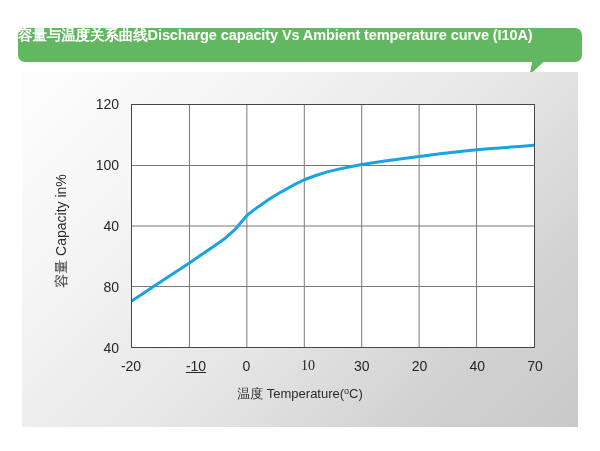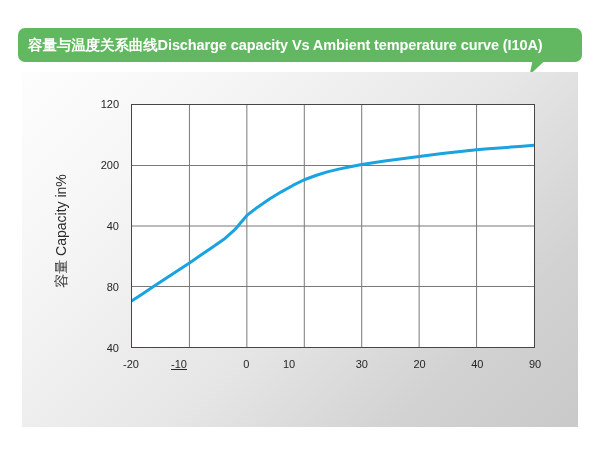--- a/index.html
+++ b/index.html
@@ -25,22 +25,20 @@
     position: absolute;
     left: 18px;
     top: 28px;
     width: 564px;
     height: 34px;
     background: #5cb85c;
     background: #62b861;
     border-radius: 7px;
     box-sizing: border-box;
     display: flex;
-    align-items: center;
-    padding-left: 10px;
   }
   #title-text {
     color: #ffffff;
     font-size: 14.5px;
     font-weight: bold;
     white-space: nowrap;
     letter-spacing: -0.1px;
     line-height: 1;
   }
   #title-tail {
@@ -113,36 +111,36 @@
     height: 100%;
     display: block;
   }
 
   
   .y-tick-label {
     position: absolute;
     right: 0;
     width: 40px;
     text-align: right;
-    font-size: 11px;
+    font-size: 14px;
     color: #262626;
     transform: translateY(-50%);
   }
   #y-tick-labels {
     position: absolute;
     left: 57px;   
     top: 0;
     width: 40px;
     height: 355px;
   }
   .x-tick-label {
     position: absolute;
     width: 46px;
     text-align: center;
-    font-size: 11px;
+    font-size: 14px;
     color: #262626;
     transform: translateX(-50%);
   }
   #x-tick-labels {
     position: absolute;
     left: 0;
     top: 286px;
     width: 556px;
     height: 20px;
   }
@@ -158,32 +156,32 @@
   <div id="title-tail"></div>
 
   <div id="chart-panel">
 
     <div id="y-axis-title">容量 Capacity in%</div>
 
     <div id="y-tick-labels">
         <div class="y-tick-label" style="top: 276px;">40</div>
         <div class="y-tick-label" style="top: 215px;">80</div>
         <div class="y-tick-label" style="top: 154px;">40</div>
-        <div class="y-tick-label" style="top: 93px;">200</div>
+        <div class="y-tick-label" style="top: 93px;">100</div>
         <div class="y-tick-label" style="top: 32px;">120</div>
       </div>
     <div id="x-tick-labels">
         <div class="x-tick-label" style="left: 109px;">-20</div>
-        <div class="x-tick-label" style="left: 157px; text-decoration: underline;">-10</div>
+        <div class="x-tick-label" style="left: 174px; text-decoration: underline;">-10</div>
         <div class="x-tick-label" style="left: 224.429px;">0</div>
-        <div class="x-tick-label" style="left: 267px;">10</div>
+        <div class="x-tick-label" style="left: 286px; font-family: Liberation Serif, serif;">10</div>
         <div class="x-tick-label" style="left: 339.857px;">30</div>
         <div class="x-tick-label" style="left: 397.571px;">20</div>
         <div class="x-tick-label" style="left: 455.286px;">40</div>
-        <div class="x-tick-label" style="left: 513px;">90</div>
+        <div class="x-tick-label" style="left: 513px;">70</div>
       </div>
 
     <div id="plot-area">
       <svg id="plot-svg" viewBox="0 0 404 244" preserveAspectRatio="none">
         <g id="grid-lines">
             <line x1="57.71428571428571" x2="57.71428571428571" y1="0" y2="244" stroke="#777777" stroke-width="1" vector-effect="non-scaling-stroke"></line>
             <line x1="115.42857142857142" x2="115.42857142857142" y1="0" y2="244" stroke="#777777" stroke-width="1" vector-effect="non-scaling-stroke"></line>
             <line x1="173.14285714285714" x2="173.14285714285714" y1="0" y2="244" stroke="#777777" stroke-width="1" vector-effect="non-scaling-stroke"></line>
             <line x1="230.85714285714283" x2="230.85714285714283" y1="0" y2="244" stroke="#777777" stroke-width="1" vector-effect="non-scaling-stroke"></line>
             <line x1="288.57142857142856" x2="288.57142857142856" y1="0" y2="244" stroke="#777777" stroke-width="1" vector-effect="non-scaling-stroke"></line>
@@ -191,15 +189,18 @@
             <line y1="183" y2="183" x1="0" x2="404" stroke="#777777" stroke-width="1" vector-effect="non-scaling-stroke"></line>
             <line y1="122" y2="122" x1="0" x2="404" stroke="#777777" stroke-width="1" vector-effect="non-scaling-stroke"></line>
             <line y1="61" y2="61" x1="0" x2="404" stroke="#777777" stroke-width="1" vector-effect="non-scaling-stroke"></line>
           </g>
         <g id="series-lines">
             <path d="M0.00 197.34 L11.54 189.71 L23.09 182.09 L34.63 174.46 L46.17 166.84 L57.71 159.21 L69.26 151.28 L80.80 143.35 L92.34 135.42 L103.89 125.05 L115.43 111.33 L126.97 102.48 L138.51 94.55 L150.06 87.53 L161.60 81.13 L173.14 75.34 L184.69 71.06 L196.23 67.40 L207.77 64.66 L219.31 62.22 L230.86 60.09 L242.40 58.25 L253.94 56.42 L265.49 54.90 L277.03 53.38 L288.57 51.85 L300.11 50.33 L311.66 48.80 L323.20 47.58 L334.74 46.36 L346.29 45.14 L357.83 44.22 L369.37 43.31 L380.91 42.40 L392.46 41.48 L404.00 40.56" fill="none" stroke="#19a3e0" stroke-width="3" stroke-linecap="round" stroke-linejoin="round" vector-effect="non-scaling-stroke"></path>
           </g>
       </svg>
     </div>
 
+    <div id="x-axis-title">
+      <span>温度 Temperature(</span><span class="deg">o</span><span>C)</span>
+    </div>
 
   </div>
 </div>
 
 </body></html>

